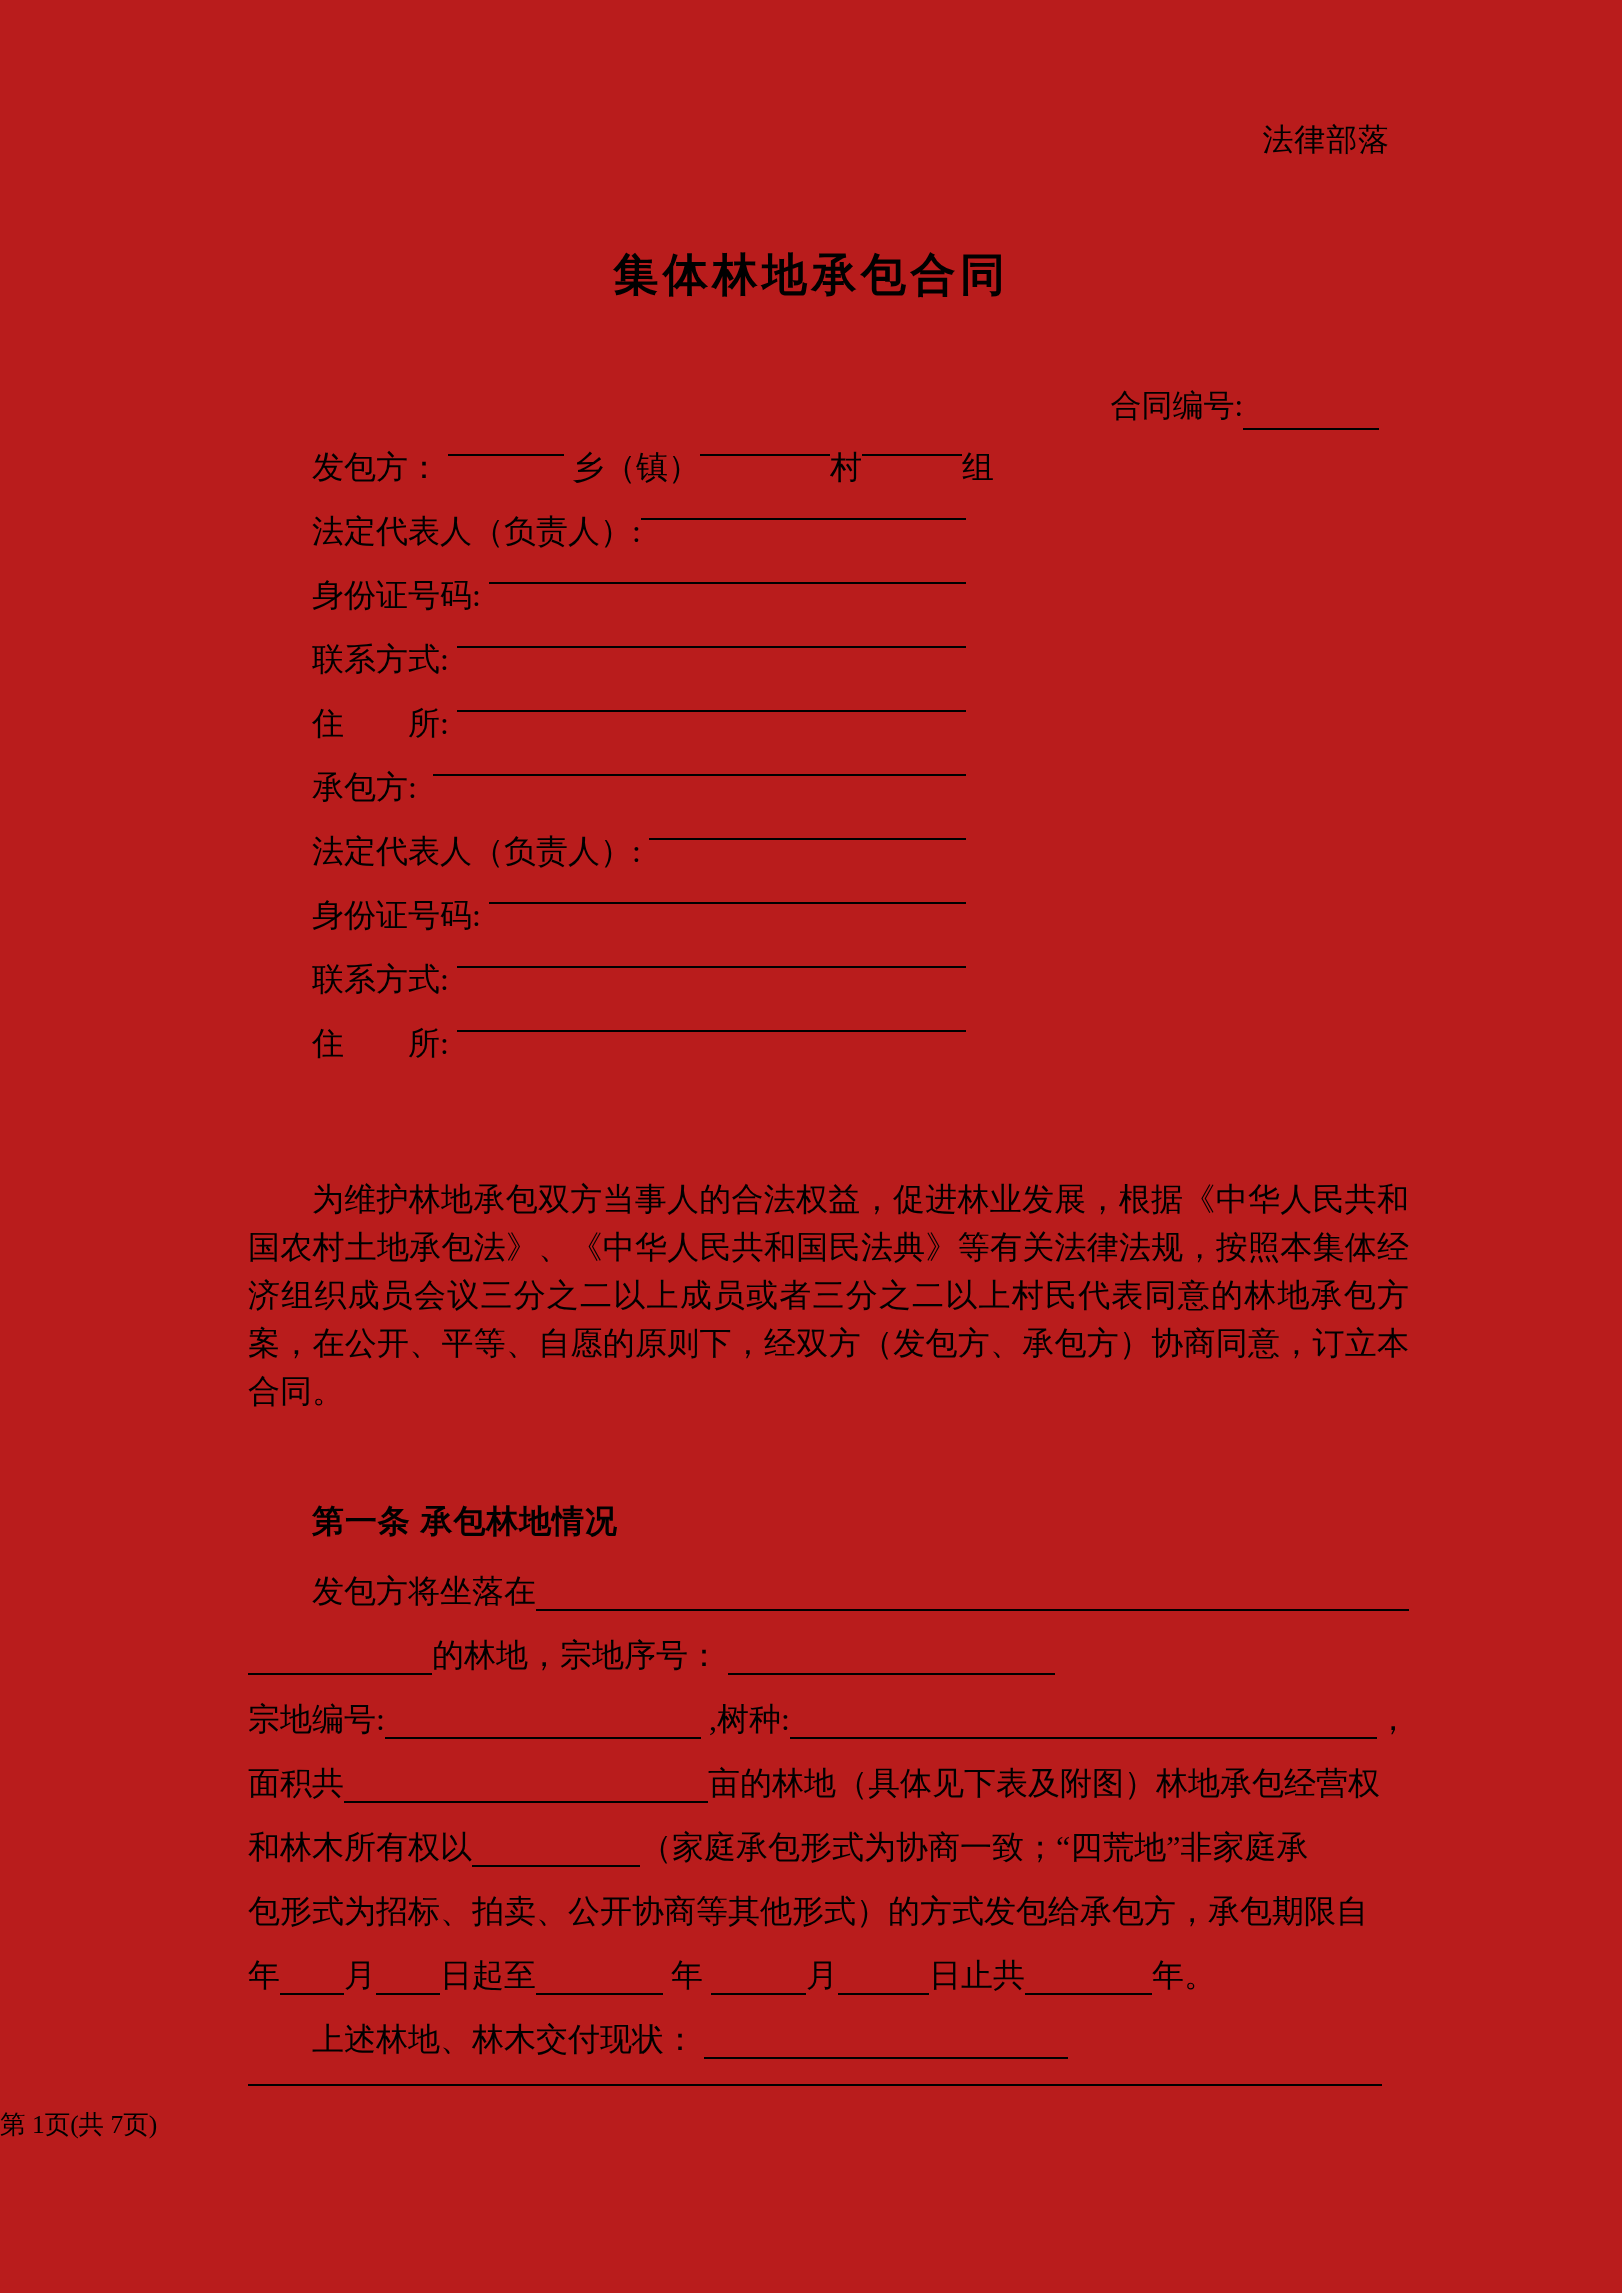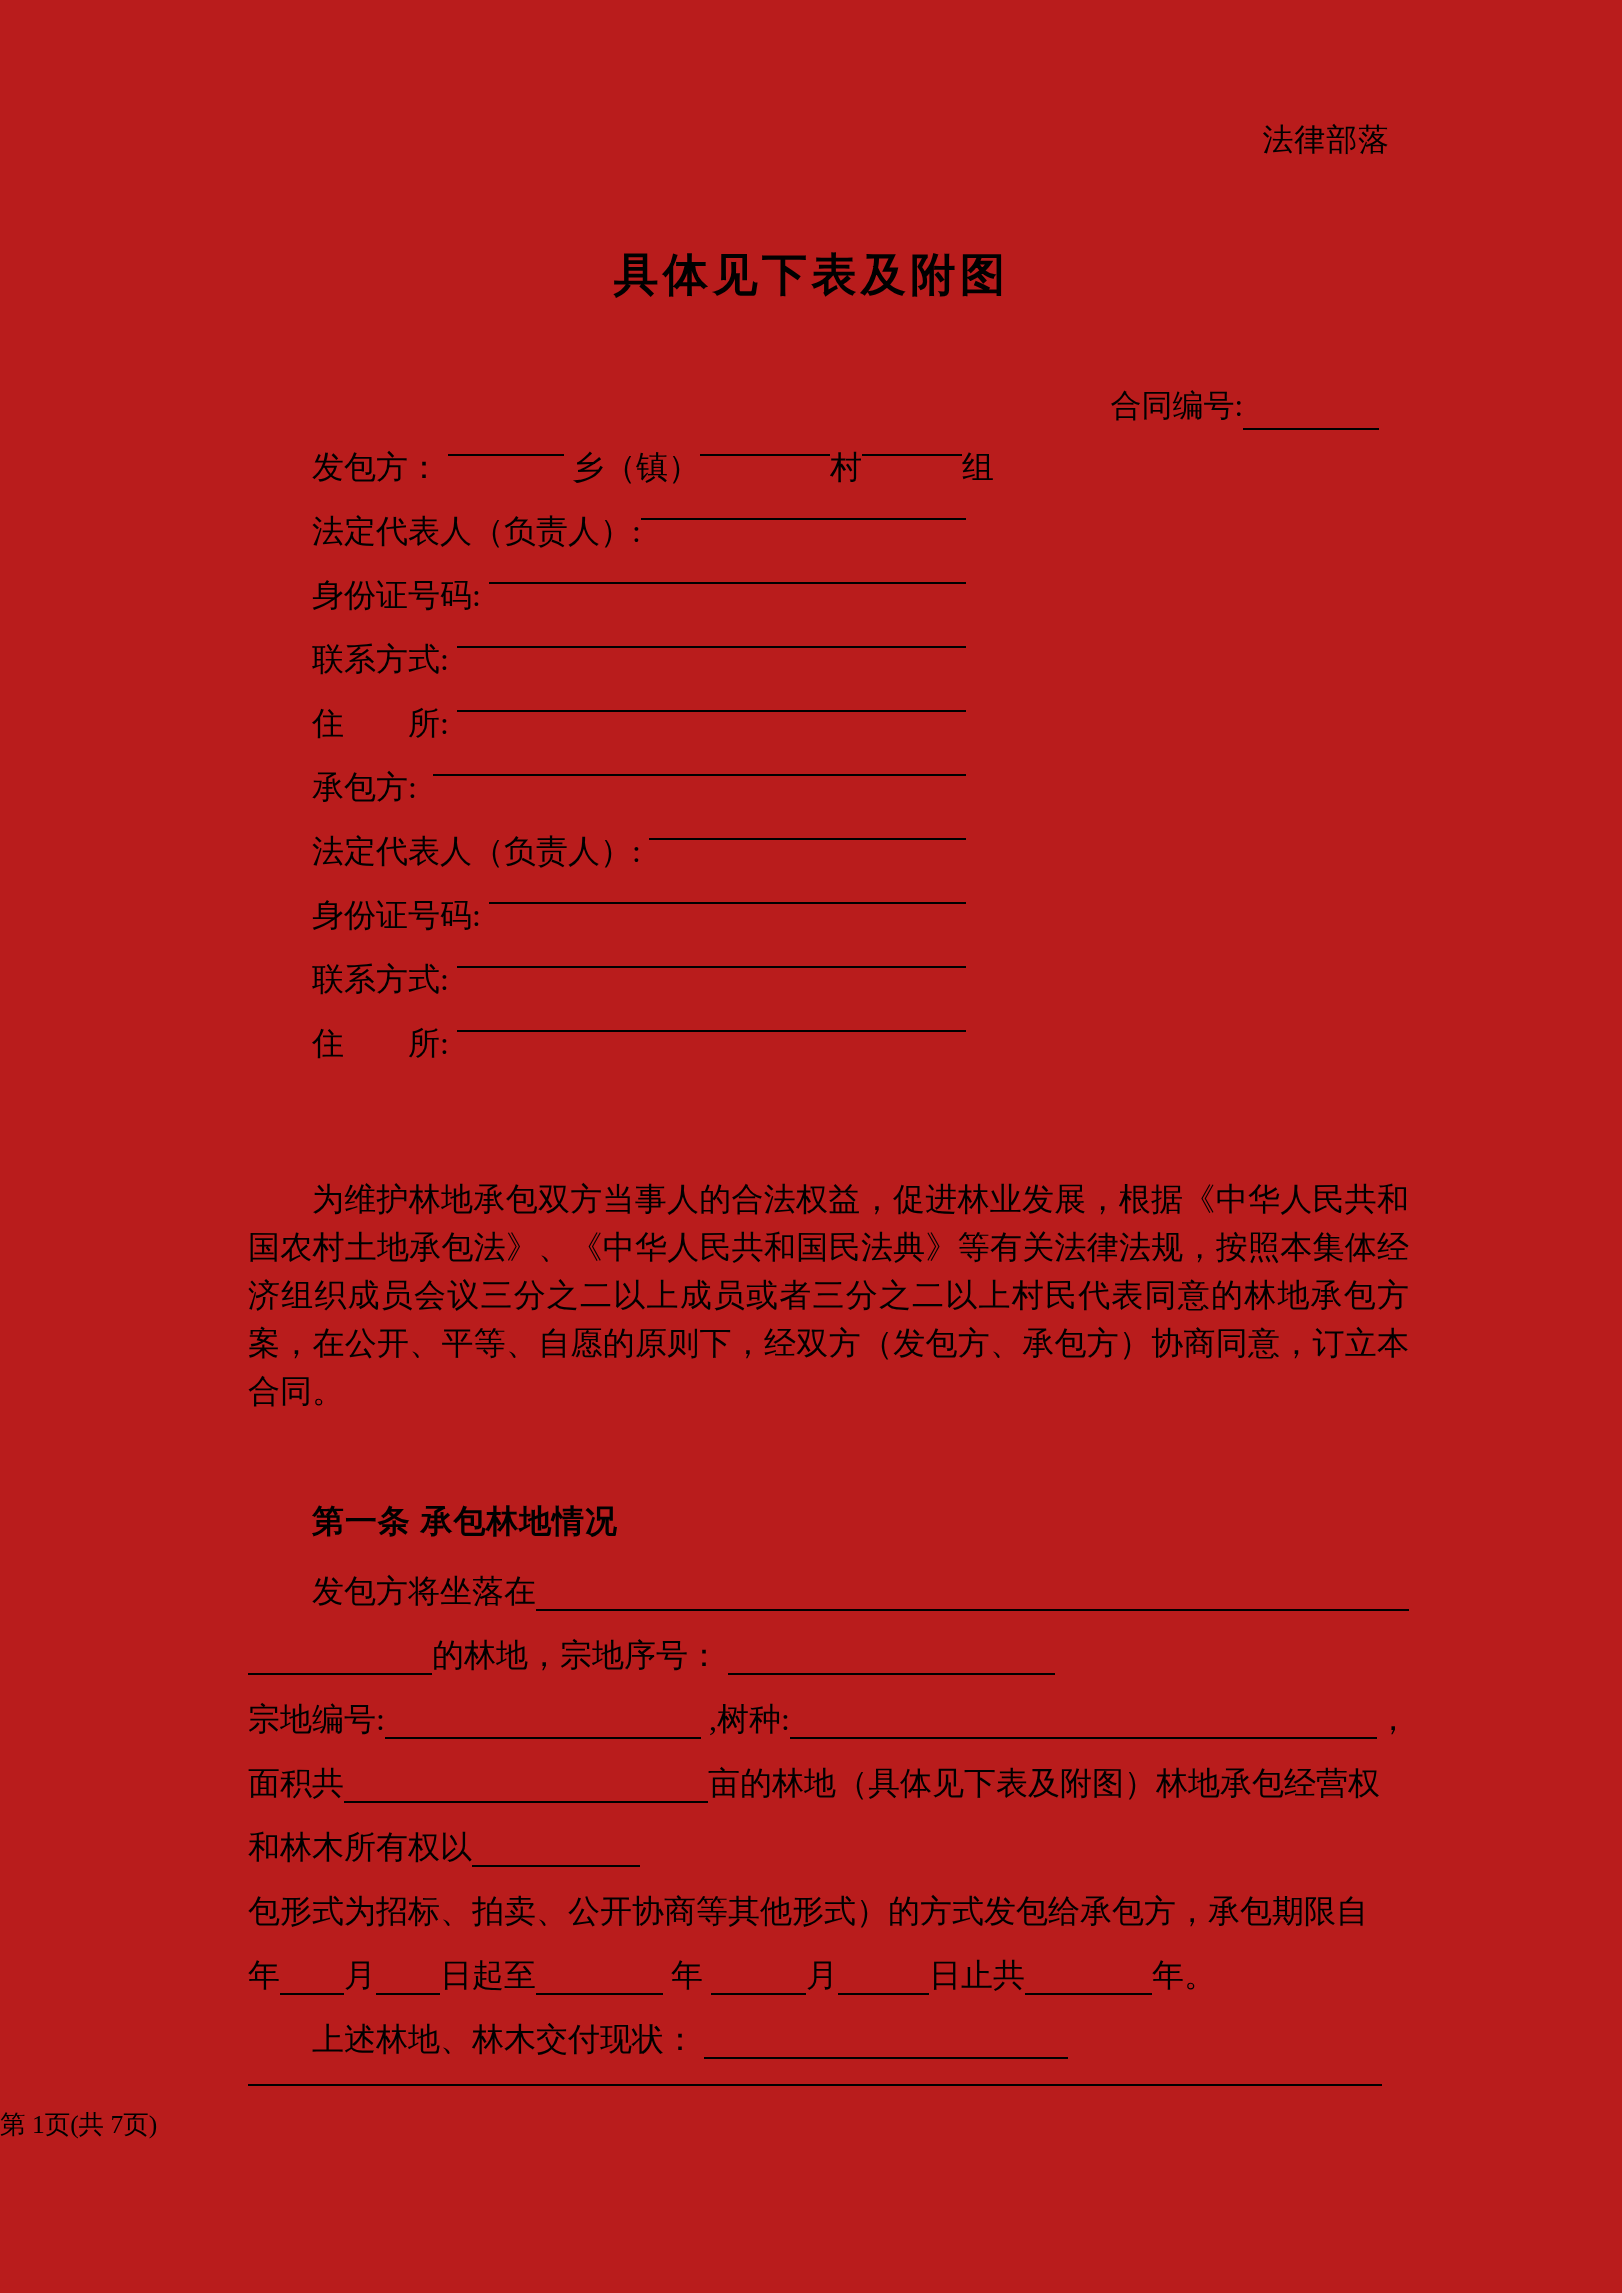--- a/index.html
+++ b/index.html
@@ -71,21 +71,21 @@
     text-align:left;font-size:25.5px;
   }
 </style>
 </head>
 <body>
 
 <div class="page">
 
   <div class="brand">法律部落</div>
 
-  <h1 class="title">具体见下表及附图</h1>
+  <h1 class="title">集体林地承包合同</h1>
 
   <div class="contract-no">
     <span class="seg-text">合同编号:</span>
     <span class="seg-blank" id="contract-no-blank" style="width: 136px;"></span>
   </div>
 
   <div class="parties" id="parties">
       <div class="party-row">
         <span class="seg-text">发包方： </span>
         <span class="seg-blank" style="width: 116px;"></span>
@@ -155,20 +155,21 @@
         <span class="seg-text">，</span>
       </div>
       <div class="s1-line">
         <span class="seg-text">面积共</span>
         <span class="seg-blank" style="width: 364px;"></span>
         <span class="seg-text">亩的林地（具体见下表及附图）林地承包经营权</span>
       </div>
       <div class="s1-line">
         <span class="seg-text">和林木所有权以</span>
         <span class="seg-blank" style="width: 168px;"></span>
+        <span class="seg-text">（家庭承包形式为协商一致；“四荒地”非家庭承</span>
       </div>
       <div class="s1-line">
         <span class="seg-text">包形式为招标、拍卖、公开协商等其他形式）的方式发包给承包方，承包期限自</span>
       </div>
       <div class="s1-line">
         <span class="seg-text">年</span>
         <span class="seg-blank" style="width: 64px;"></span>
         <span class="seg-text">月</span>
         <span class="seg-blank" style="width: 64px;"></span>
         <span class="seg-text">日起至</span>

